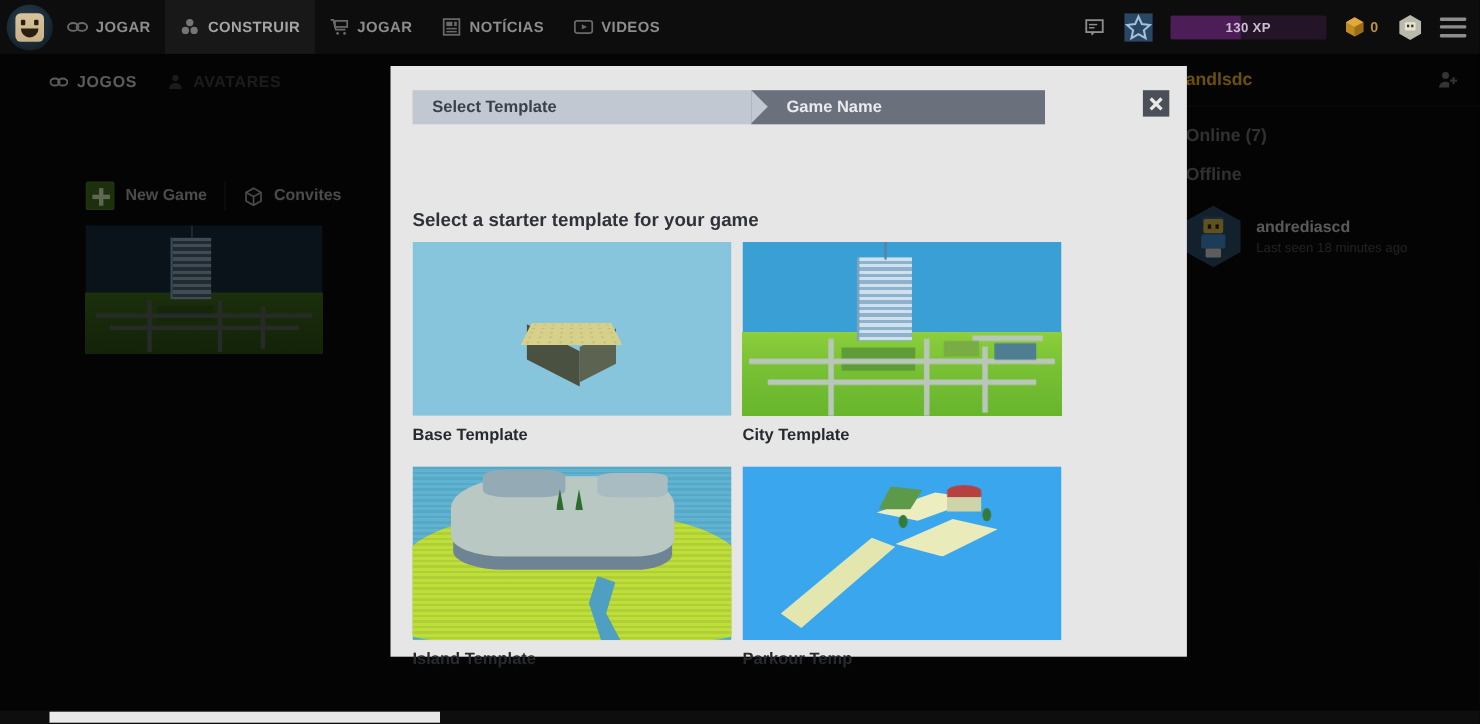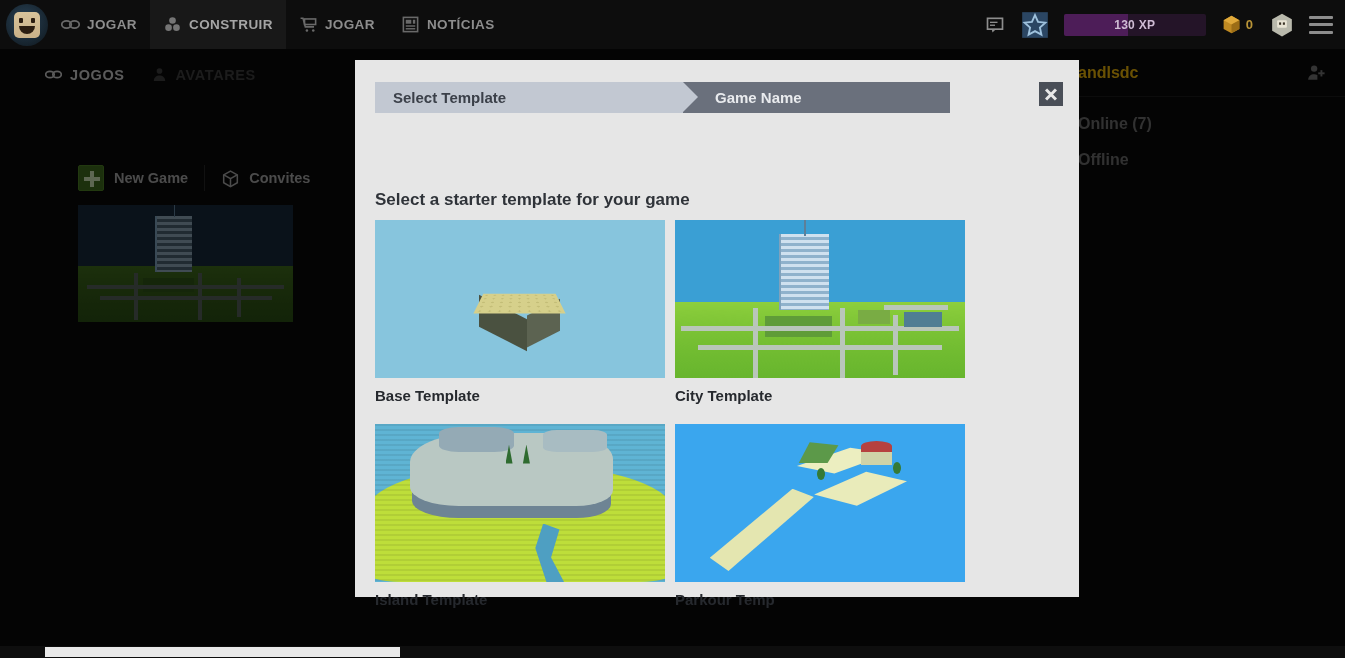--- a/index.html
+++ b/index.html
@@ -282,20 +282,27 @@
       <svg class="navicon" viewBox="0 0 24 24">
         <rect x="3" y="3" width="18" height="18" fill="none" stroke="#8d8d8d" stroke-width="2"></rect>
         <rect x="6" y="6" width="7" height="5" fill="#8d8d8d"></rect>
         <rect x="6" y="13" width="12" height="1.8" fill="#8d8d8d"></rect>
         <rect x="6" y="16.5" width="12" height="1.8" fill="#8d8d8d"></rect>
         <rect x="15" y="6" width="3" height="5" fill="#8d8d8d"></rect>
       </svg>
       <span>NOTÍCIAS</span>
     </div>
 
+    <div class="navitem">
+      <svg class="navicon" viewBox="0 0 24 24">
+        <rect x="2" y="5" width="20" height="14" rx="2.5" fill="none" stroke="#8d8d8d" stroke-width="2"></rect>
+        <path d="M10 9l6 3-6 3z" fill="#8d8d8d"></path>
+      </svg>
+      <span>VIDEOS</span>
+    </div>
 
 
     <div id="navspacer"></div>
 
     <div class="rightitem">
       <svg width="20" height="20" viewBox="0 0 24 24">
         <rect x="3" y="4" width="18" height="13" fill="none" stroke="#8d8d8d" stroke-width="2"></rect>
         <path d="M8 17l1 4 4-4z" fill="#8d8d8d"></path>
         <rect x="6" y="8" width="9" height="1.6" fill="#8d8d8d"></rect>
         <rect x="6" y="11.5" width="6" height="1.6" fill="#8d8d8d"></rect>
@@ -396,20 +403,37 @@
         <circle cx="9" cy="7" r="4" fill="#8d8d8d"></circle>
         <path d="M1.5 21c0-4.2 3.4-6.8 7.5-6.8 1.5 0 2.9.35 4.1.98V21z" fill="#8d8d8d"></path>
         <rect x="17" y="9" width="2.4" height="8" fill="#8d8d8d"></rect>
         <rect x="14.2" y="11.8" width="8" height="2.4" fill="#8d8d8d"></rect>
       </svg>
     </div>
 
     <div class="frsection">Online (7)</div>
     <div class="frsection">Offline</div>
 
+    <div id="friendrow">
+      <div id="fravatar">
+        <span class="hexbg"></span>
+        <span class="minifig">
+          <span class="mf-hat"></span>
+          <span class="mf-head"></span>
+          <span class="mf-eye" style="left:8px"></span>
+          <span class="mf-eye" style="left:15px"></span>
+          <span class="mf-body"></span>
+          <span class="mf-legs"></span>
+        </span>
+      </div>
+      <div id="frinfo">
+        <div id="frfriendname">andrediascd</div>
+        <div id="frseen">Last seen 18 minutes ago</div>
+      </div>
+    </div>
   </div>
 
   <div id="overlay"></div>
 
   <div id="modal">
 
     <div id="steps">
       <div class="step" id="step1">
         <span>Select Template</span>
       </div>

